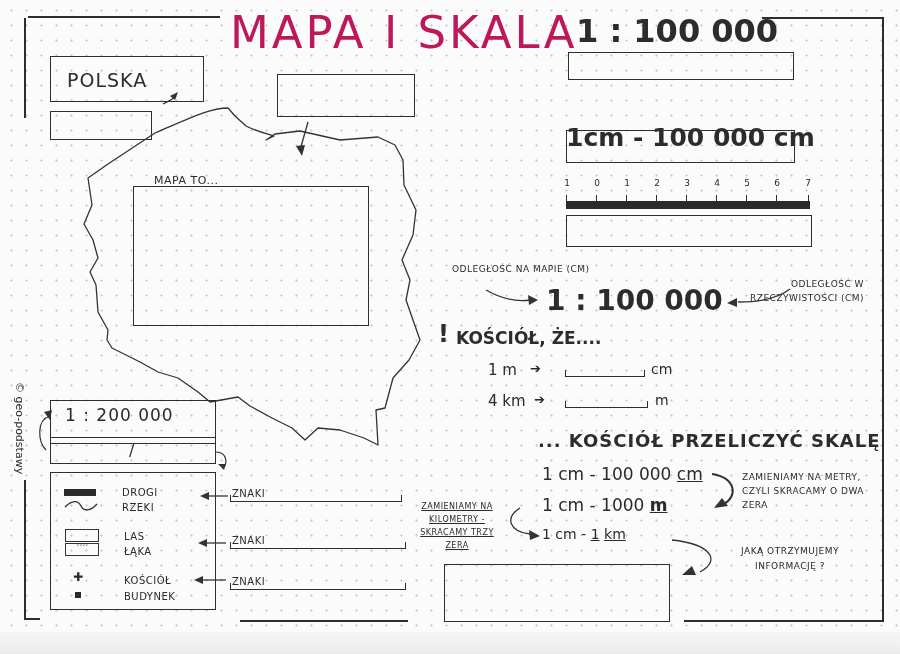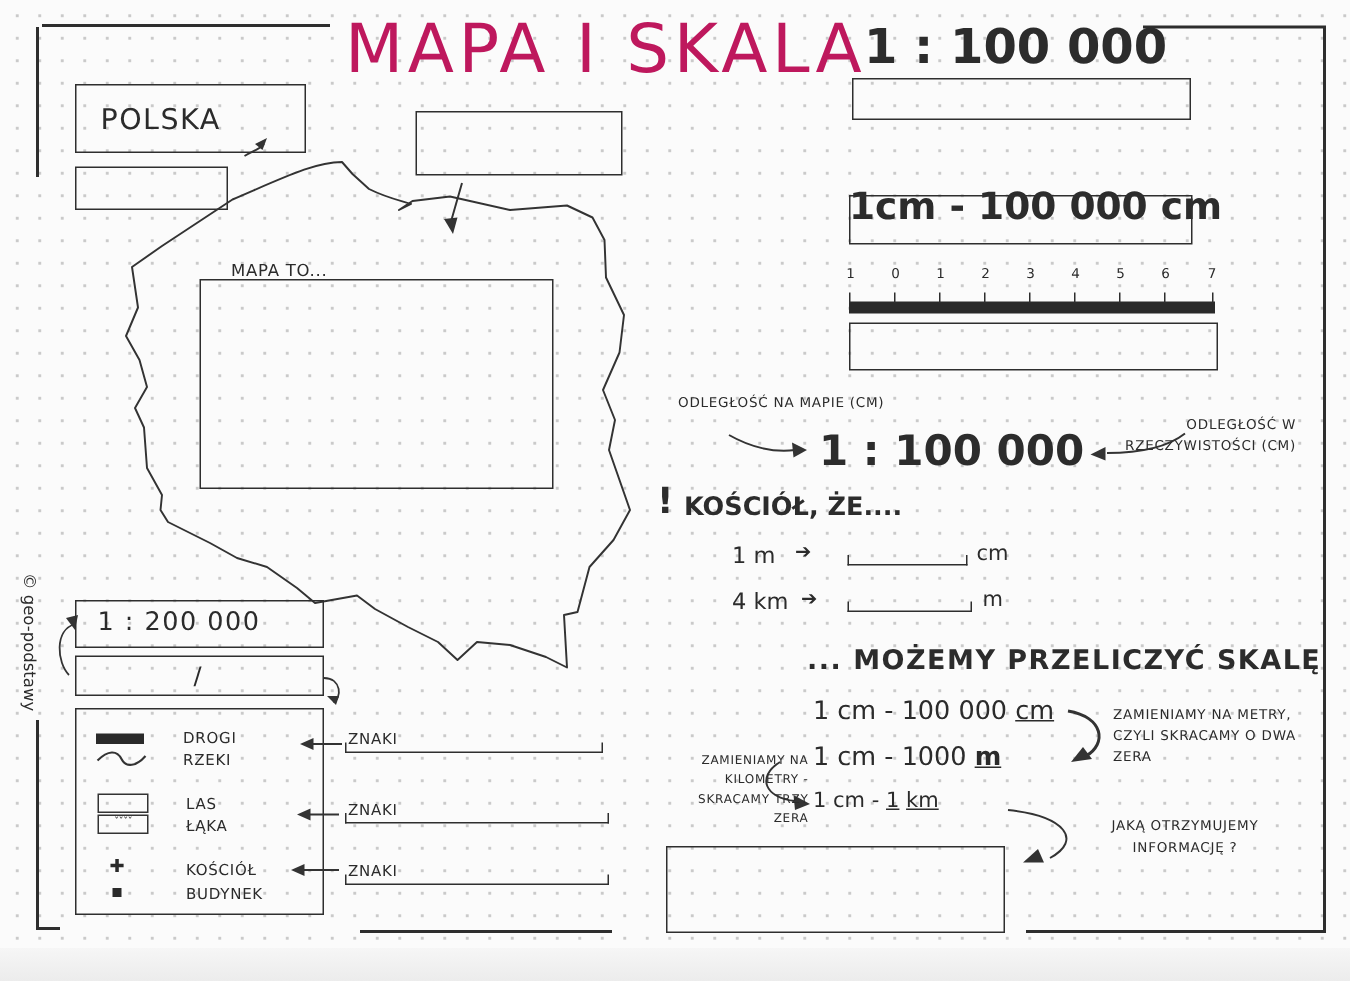--- a/index.html
+++ b/index.html
@@ -57,21 +57,21 @@
   <polygon points="44,412 50,420 52,410" fill="#333"></polygon>
   <path d="M216,452 C228,452 228,466 222,468" fill="none" stroke="#333" stroke-width="1.2"></path>
   <polygon points="218,464 224,470 226,464" fill="#333"></polygon>
 </svg>
 
 <div class="abs hand small" style="left:134px;top:174px;font-size:11px;margin-left:20px;">MAPA TO...</div>
 <div class="box" style="left:133px;top:186px;width:236px;height:140px;"></div>
 
 <div class="vtext hand" style="left:26px;top:382px;">© geo-podstawy</div>
 
-<div class="box" style="left:50px;top:400px;width:166px;height:32px;">
+<div class="box" style="left:50px;top:400px;width:166px;height:44px;">
   <span class="hand" style="position:absolute;left:14px;top:4px;font-size:17px;letter-spacing:1px;">1 : 200 000</span>
 </div>
 <div class="box" style="left:50px;top:437px;width:166px;height:27px;">
   <span class="hand" style="position:absolute;left:78px;top:3px;font-size:16px;">/</span>
 </div>
 
 <div class="box" style="left:50px;top:472px;width:166px;height:138px;"></div>
 <div class="abs" style="left:64px;top:489px;width:32px;height:7px;background:#2a2a2a;"></div>
 <svg style="left:64px;top:500px;" width="34" height="12">
     <path d="M1,7 C8,0 14,0 17,6 C20,12 27,11 33,4" fill="none" stroke="#333" stroke-width="1.4"></path>
@@ -145,21 +145,21 @@
 <div class="abs hand big" style="left:456px;top:328px;font-size:17px;">KOŚCIÓŁ, ŻE....</div>
 <div class="abs hand" style="left:488px;top:361px;font-size:15px;">1 m</div>
 <div class="abs hand" style="left:530px;top:361px;font-size:13px;">➔</div>
 <div class="blank" style="left:565px;top:370px;width:80px;"></div>
 <div class="abs hand" style="left:651px;top:361px;font-size:14px;">cm</div>
 <div class="abs hand" style="left:488px;top:392px;font-size:15px;">4 km</div>
 <div class="abs hand" style="left:534px;top:392px;font-size:13px;">➔</div>
 <div class="blank" style="left:565px;top:401px;width:83px;"></div>
 <div class="abs hand" style="left:655px;top:392px;font-size:14px;">m</div>
 
-<div class="abs hand big" style="left:538px;top:430px;font-size:18px;letter-spacing:1px;">... MOŻEMY PRZELICZYĆ SKALĘ</div>
+<div class="abs hand big" style="left:538px;top:430px;font-size:18px;letter-spacing:1px;">... KOŚCIÓŁ PRZELICZYĆ SKALĘ</div>
 
 <div class="abs hand" style="left:542px;top:464px;font-size:17px;white-space:nowrap;">
   <span>1 cm</span>
   <span>-</span>
   <span>100 000</span>
   <span style="text-decoration:underline;">cm</span>
 </div>
 <div class="abs hand" style="left:542px;top:495px;font-size:17px;white-space:nowrap;">
   <span>1 cm</span>
   <span>-</span>
@@ -176,18 +176,18 @@
 <svg style="left:0;top:0;" width="900" height="654">
   <path d="M712,474 C736,478 738,496 724,504" fill="none" stroke="#333" stroke-width="2"></path>
     <polygon points="714,508 722,498 728,506" fill="#333"></polygon>
   <path d="M520,508 C504,518 510,532 530,534" fill="none" stroke="#333" stroke-width="1.3"></path>
     <polygon points="540,536 529,530 530,540" fill="#333"></polygon>
   <path d="M672,540 C710,544 722,560 700,572" fill="none" stroke="#333" stroke-width="1.3"></path>
     <polygon points="682,575 692,566 696,575" fill="#333"></polygon>
 </svg>
 
 <div class="abs hand small" style="left:742px;top:470px;width:142px;line-height:14px;font-size:9px;">ZAMIENIAMY NA METRY, CZYLI SKRACAMY O DWA ZERA</div>
-<div class="abs hand small" style="left:441px;top:500px;width:98px;line-height:13px;font-size:8px;text-align:right;">ZAMIENIAMY NA KILOMETRY - SKRACAMY TRZY ZERA</div>
+<div class="abs hand small" style="left:408px;top:500px;width:98px;line-height:13px;font-size:8px;text-align:center;text-decoration:underline;">ZAMIENIAMY NA KILOMETRY - SKRACAMY TRZY ZERA</div>
 <div class="abs hand small" style="left:728px;top:544px;width:124px;line-height:15px;font-size:9px;text-align:center;">JAKĄ OTRZYMUJEMY INFORMACJĘ ?</div>
 
 <div class="box" style="left:444px;top:564px;width:226px;height:58px;"></div>
 
 <div class="bottom-fade"></div>
 
 </body></html>

